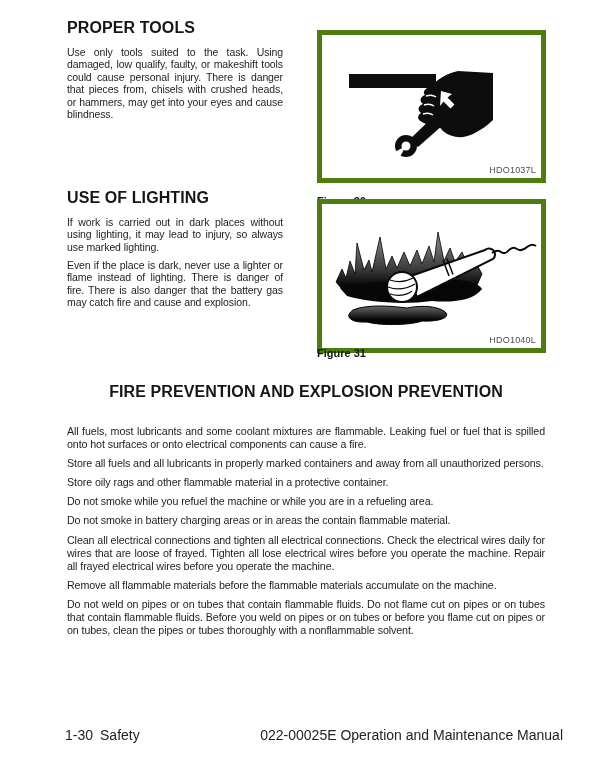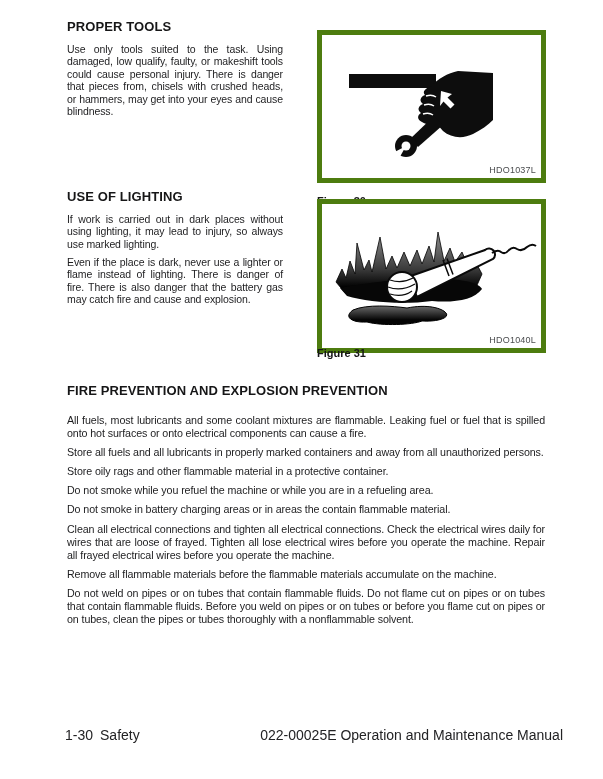--- a/index.html
+++ b/index.html
@@ -8,33 +8,33 @@
     width: 603px;
     height: 779px;
     background: #ffffff;
     font-family: "Liberation Sans", "DejaVu Sans", sans-serif;
     color: #1d1d1f;
     overflow: hidden;
   }
   .sec { position: absolute; }
   .sec h2 {
     margin: 0 0 9px 0;
-    font-size: 13px;
+    font-size: 16px;
     font-weight: bold;
     color: #161617;
     letter-spacing: 0.1px;
   }
   .sec p {
     margin: 5.5px 0 0 0;
     text-align: justify;
     letter-spacing: -0.1px;
   }
   .col p { font-size: 10.5px; line-height: 12.4px; }
   .wide p { font-size: 10.7px; line-height: 13.1px; margin-top: 6px; }
-  .wide h2 { margin-bottom: 16px; }
+  .wide h2 { margin-bottom: 24px; text-align: center; }
 
   #sec-proper-tools { left: 67px; top: 19px;  width: 216px; }
   #sec-lighting     { left: 67px; top: 189px; width: 216px; }
   #sec-fire         { left: 67px; top: 383px; width: 478px; }
 
   .figure-box {
     position: absolute;
     left: 317px;
     width: 219px;
     border: 5px solid #4d7c0f;

